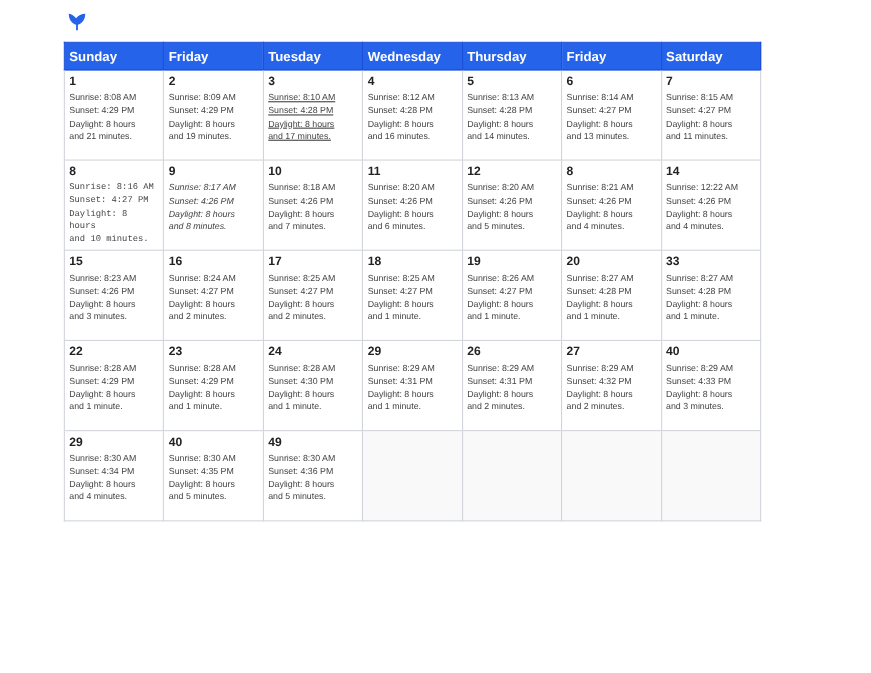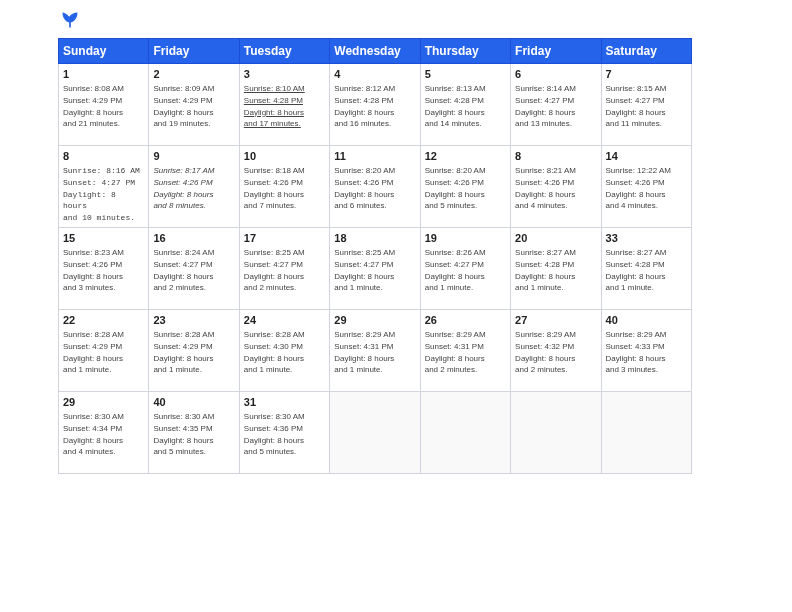--- a/index.html
+++ b/index.html
@@ -338,21 +338,21 @@
 and 4 minutes.</div>
           </td>
           <td>
             <span class="day-num">40</span>
             <div class="day-info" style="white-space: pre-line;">Sunrise: 8:30 AM
 Sunset: 4:35 PM
 Daylight: 8 hours
 and 5 minutes.</div>
           </td>
           <td>
-            <span class="day-num">31</span>
+            <span class="day-num">49</span>
             <div class="day-info" style="white-space: pre-line;">Sunrise: 8:30 AM
 Sunset: 4:36 PM
 Daylight: 8 hours
 and 5 minutes.</div>
           </td>
           <td class="empty"></td>
           <td class="empty"></td>
           <td class="empty"></td>
           <td class="empty"></td>
         </tr>

